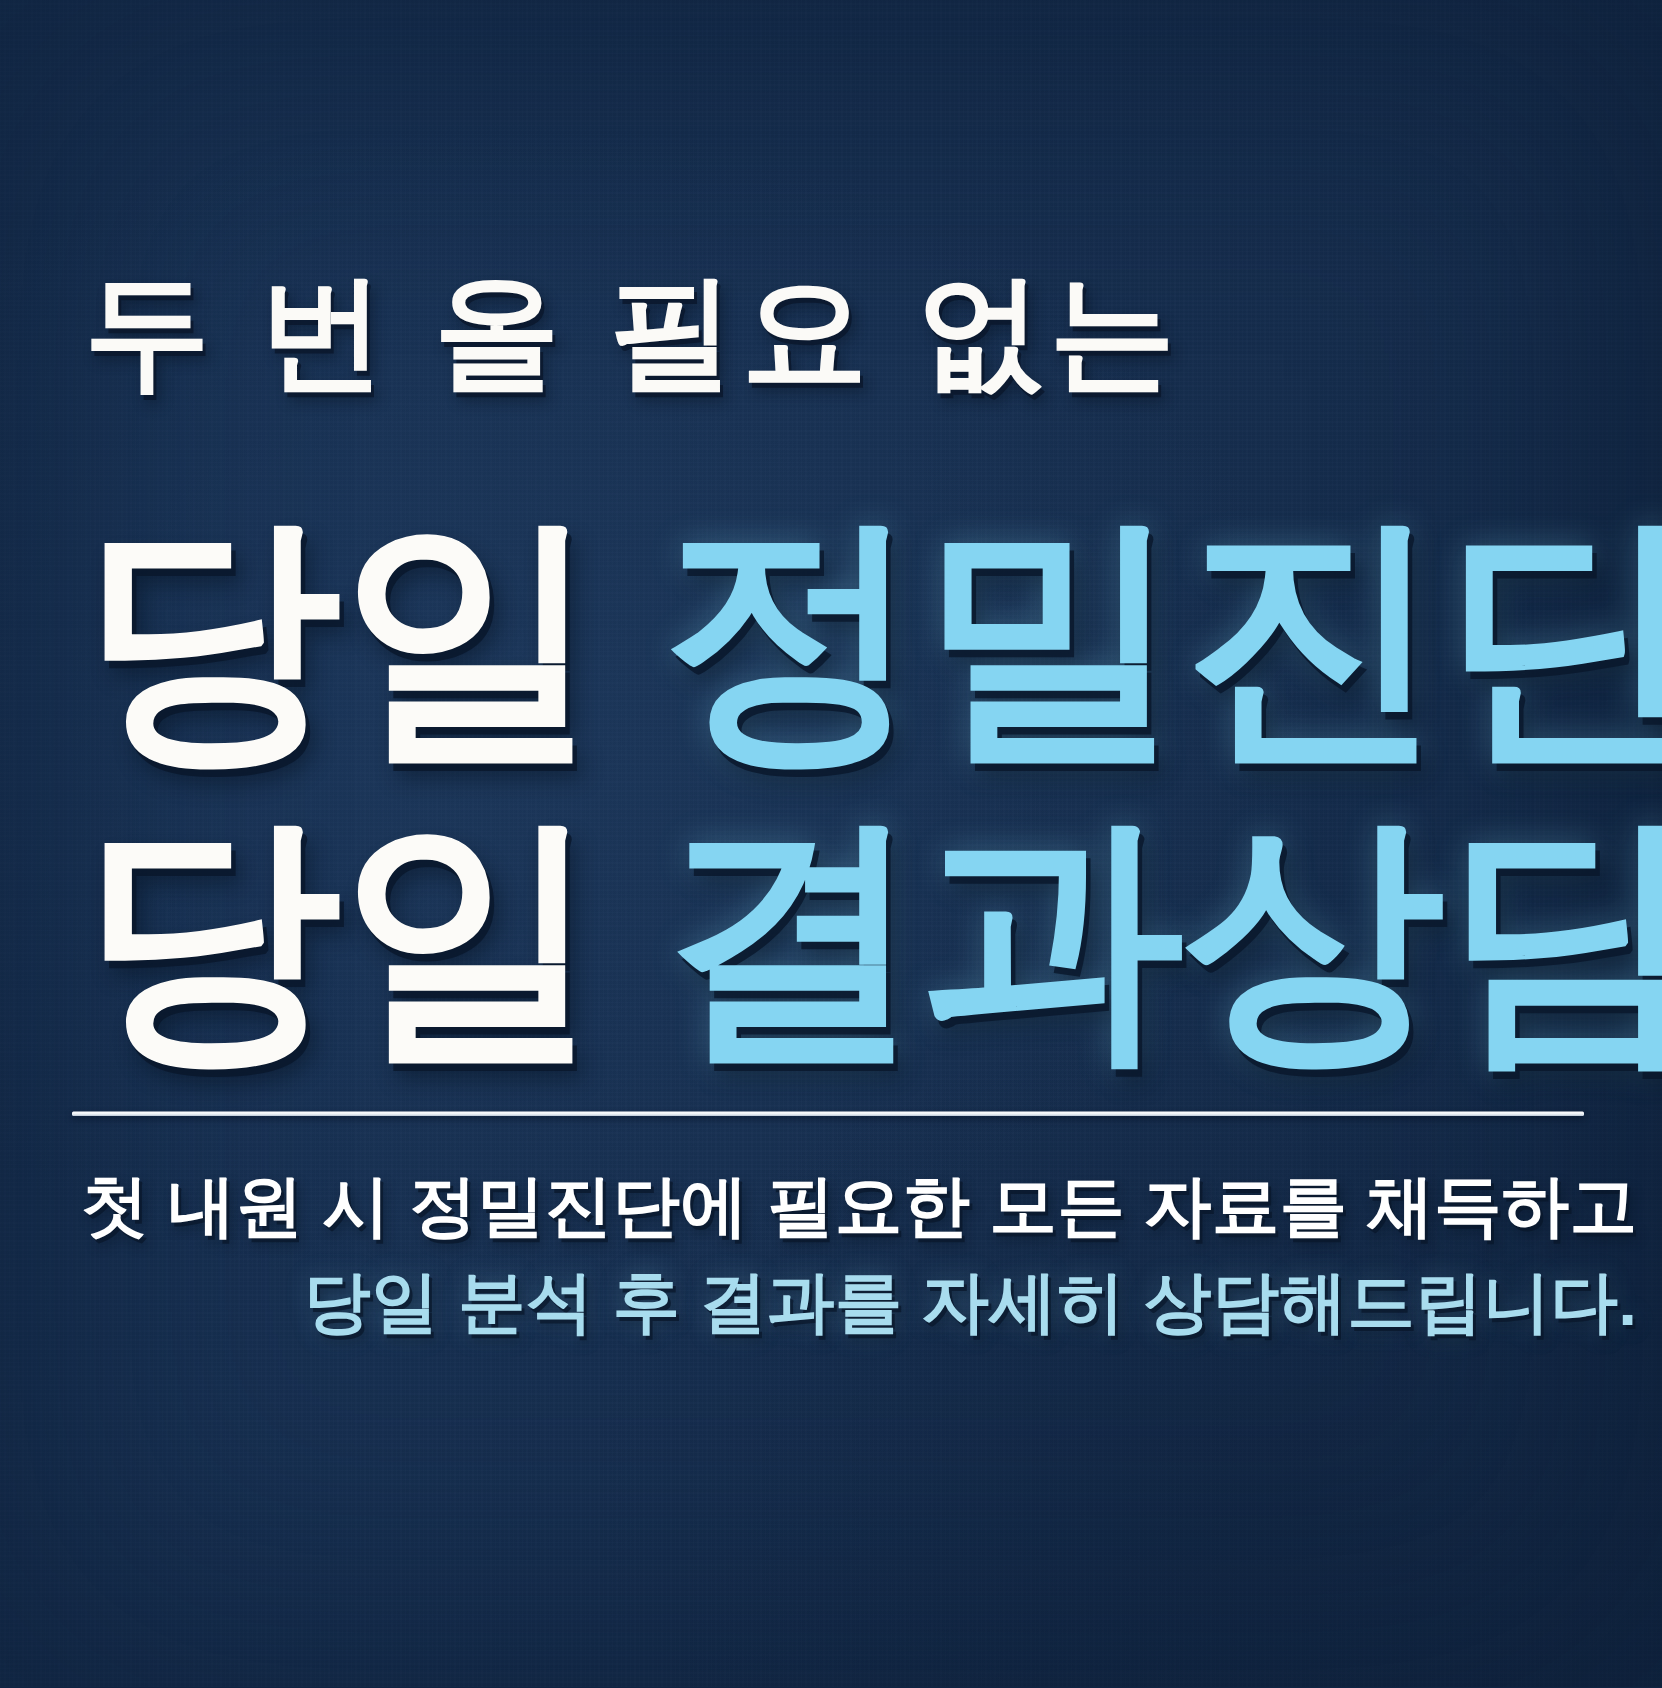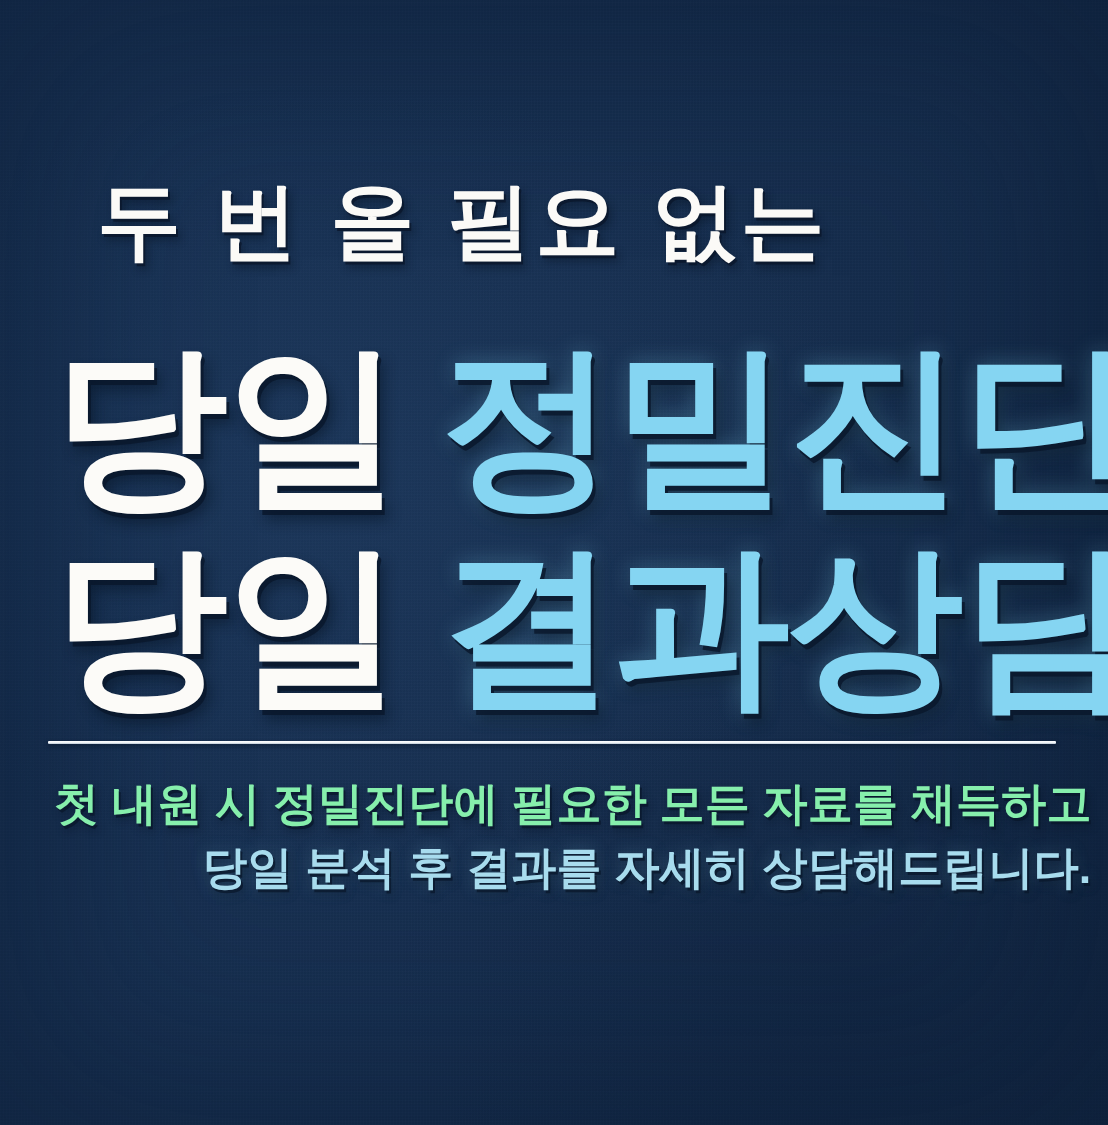--- a/index.html
+++ b/index.html
@@ -55,21 +55,20 @@
     top: 178px;
     font-size: 84px;
     line-height: 1.04;
     font-weight: 700;
     color: #fbfaf7;
     letter-spacing: 0.055em;
     white-space: nowrap;
     text-shadow:
        2px 3px 0 rgba(9,22,42,0.75),
        4px 6px 9px rgba(6,17,34,0.45);
-    margin-left: 41px;
   }
 
   
   .hero {
     position: absolute;
     left: 52px;
     top: 330px;
     white-space: nowrap;
   }
   .hero-line {
@@ -117,21 +116,21 @@
     white-space: nowrap;
   }
   .body-line {
     font-size: 45px;
     line-height: 1.43;
     font-weight: 700;
     letter-spacing: 0.004em;
     white-space: nowrap;
   }
   .body-line.b-white {
-    color: #86efac;
+    color: #ffffff;
     text-shadow:
        2px 3px 0 rgba(9,22,42,0.72),
        3px 5px 8px rgba(5,16,32,0.42);
   }
   .body-line.b-blue {
     color: #a8dcee;
     text-shadow:
        2px 3px 0 rgba(9,22,42,0.72),
        3px 5px 8px rgba(5,16,32,0.42),
        0 0 16px rgba(140,212,240,0.26);

